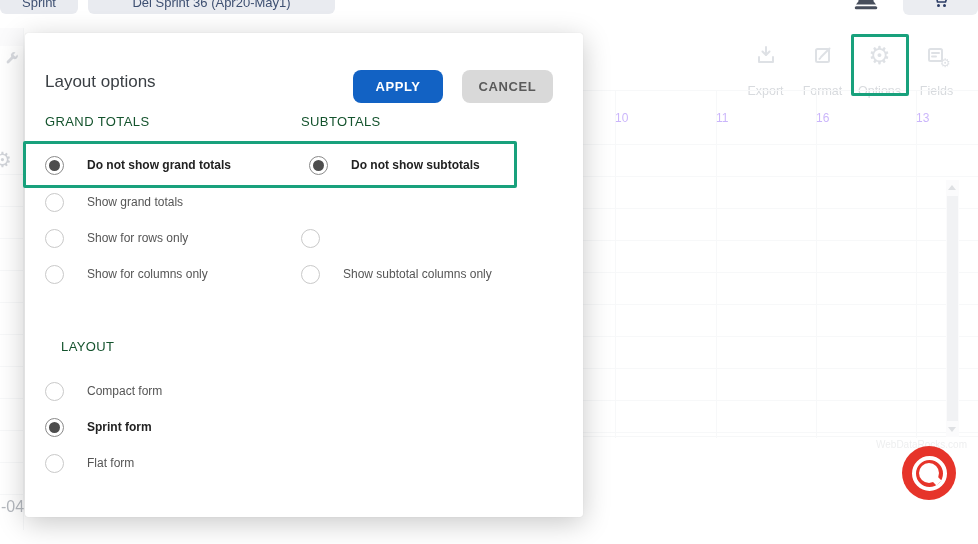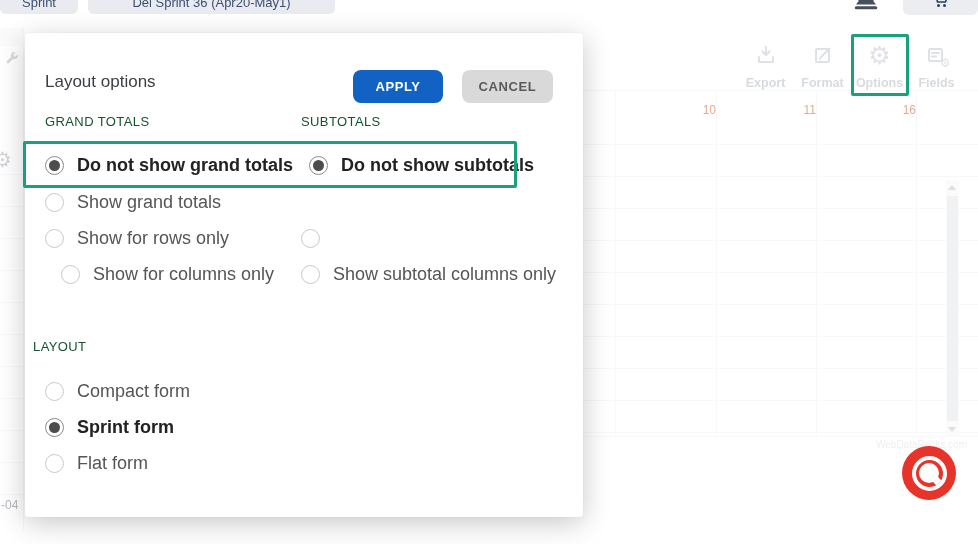--- a/index.html
+++ b/index.html
@@ -15,38 +15,38 @@
   .bell-wrap { position:absolute; left:851px; top:-13px; z-index:2; }
   .cart-btn { position:absolute; left:903px; top:-8px; width:75px; height:23px;
     background:#ebedf1; border-radius:6px; z-index:2; display:flex;
     align-items:flex-end; justify-content:center; padding-bottom:3px; }
 
   
   .toolbar { position:absolute; left:737px; top:42px; display:flex; z-index:1; }
   .tb-item { width:57px; display:flex; flex-direction:column; align-items:center; cursor:pointer; }
   .tb-icon { height:26px; display:flex; align-items:center; justify-content:center; color:#b7bdc6; }
   .tb-gear { font-size:25px; line-height:24px; color:#b7bdc6; }
-  .tb-label { font-size:12.5px; color:#a7adb5; margin-top:8px;font-weight:bold; }
+  .tb-label { font-size:12.5px; color:#a7adb5; margin-top:16px; }
   .fields-ico { position:relative; }
   .fields-mini-gear { position:absolute; right:-3px; bottom:-2px; font-size:12px; color:#b7bdc6; }
 
   .grid { position:absolute; left:583px; top:90px; width:395px; height:347px;
     border-top:1px solid #eef0f2; border-bottom:1px solid #eceef0; z-index:1; }
   .grid-rows { position:absolute; left:0; top:22px; right:0; bottom:0;
     background:repeating-linear-gradient(to bottom, transparent 0 31px, #edeff1 31px 32px); }
   .vline { position:absolute; top:0; width:1px; height:347px; background:#edeff1; }
-  .col-h { position:absolute; top:12px; font-size:12px; color:#c2410c; text-align:right; }
+  .col-h { position:absolute; top:20px; font-size:12px; color:#8b5cf6; text-align:left; }
 
   .left-strip-band { position:absolute; left:0; top:28px; width:24px; height:18px; background:#f5f6f8; z-index:1; }
   .left-strip-rows { position:absolute; left:0; top:143px; width:24px; height:352px;
     background:repeating-linear-gradient(to bottom, transparent 0 31px, #edeff1 31px 32px); z-index:1; }
   .left-vline { position:absolute; left:23px; top:28px; width:1px; height:502px; background:#eceef0; z-index:1; }
   .wrench-wrap { position:absolute; left:5px; top:51px; z-index:1; }
   .left-gear { position:absolute; left:-7px; top:148px; font-size:21px; color:#9aa1ab; z-index:1; }
-  .neg-cell { position:absolute; left:1px; top:498px; font-size:12px; color:#5a6270; z-index:1; }
+  .neg-cell { position:absolute; left:1px; top:498px; font-size:16px; color:#5a6270; z-index:1; }
 
   .vscroll { position:absolute; left:946px; top:180px; width:13px; height:257px;
     background:#f6f7f8; z-index:1; }
   .vthumb { position:absolute; left:1px; right:1px; top:16px; height:225px; background:#e1e3e6; }
   .arr { position:absolute; left:2px; width:0; height:0;
     border-left:4.5px solid transparent; border-right:4.5px solid transparent; }
   .arr-up { top:5px; border-bottom:5px solid #b6bac0; }
   .arr-dn { bottom:5px; border-top:5px solid #b6bac0; }
 
   .watermark { position:absolute; left:876px; top:439px; font-size:10px; color:#d8dadc; z-index:1; white-space:nowrap; }
@@ -64,21 +64,21 @@
     font-family:"Liberation Sans", sans-serif; font-size:13px; font-weight:bold;
     letter-spacing:0.6px; cursor:pointer; }
   .btn-apply { left:328px; width:90px; color:#fff; }
   .btn-cancel { left:437px; width:91px; background:#d9d9d9; color:#5a5a5a; }
   .sec-head { position:absolute; font-size:13px; color:#14532d; letter-spacing:0.4px; }
   .opt-row { position:absolute; height:24px; display:flex; align-items:center; cursor:pointer; }
   .radio { width:19px; height:19px; border-radius:50%; border:1px solid #c9c9c9;
     background:#fff; flex:0 0 auto; display:flex; align-items:center; justify-content:center; }
   .radio.on { border-color:#8a8a8a; }
   .radio.on::after { content:''; width:11px; height:11px; border-radius:50%; background:#4d4d4d; }
-  .opt-label { margin-left:13px; font-size:18px; color:#555; white-space:nowrap; }
+  .opt-label { margin-left:23px; font-size:12px; color:#555; white-space:nowrap; }
   .opt-label.sel { font-weight:bold; color:#222; }
 
   
   .hl-box { position:absolute; border:3px solid #18a17c; border-radius:2px; z-index:20; }
   .hl-options { left:851px; top:34px; width:58px; height:62px; }
   .hl-radios { left:23px; top:141px; width:494px; height:47px; }
 
   
   .logo { position:absolute; left:902px; top:446px; width:54px; height:54px;
     border-radius:50%; z-index:30; display:flex; align-items:center; justify-content:center; cursor:pointer; }
@@ -199,38 +199,38 @@
     <span class="opt-label sel">Do not show grand totals</span>
   </div>
   <div class="opt-row" style="left:20px;top:193px">
     <span class="radio"></span>
     <span class="opt-label">Show for rows only</span>
   </div>
   <div class="opt-row" style="left:20px;top:157px">
     <span class="radio"></span>
     <span class="opt-label">Show grand totals</span>
   </div>
-  <div class="opt-row" style="left:36px;top:229px">
+  <div class="opt-row" style="left:20px;top:229px">
     <span class="radio"></span>
     <span class="opt-label">Show for columns only</span>
   </div>
 
   <div class="opt-row" style="left:284px;top:120px">
     <span class="radio on"></span>
     <span class="opt-label sel">Do not show subtotals</span>
   </div>
   <div class="opt-row" style="left:276px;top:193px">
     <span class="radio"></span>
   </div>
   <div class="opt-row" style="left:276px;top:229px">
     <span class="radio"></span>
     <span class="opt-label">Show subtotal columns only</span>
   </div>
 
-  <div class="sec-head" style="left:8px;top:306px">LAYOUT</div>
+  <div class="sec-head" style="left:36px;top:306px">LAYOUT</div>
   <div class="opt-row" style="left:20px;top:346px">
     <span class="radio"></span>
     <span class="opt-label">Compact form</span>
   </div>
   <div class="opt-row" style="left:20px;top:382px">
     <span class="radio on"></span>
     <span class="opt-label sel">Sprint form</span>
   </div>
   <div class="opt-row" style="left:20px;top:418px">
     <span class="radio"></span>

